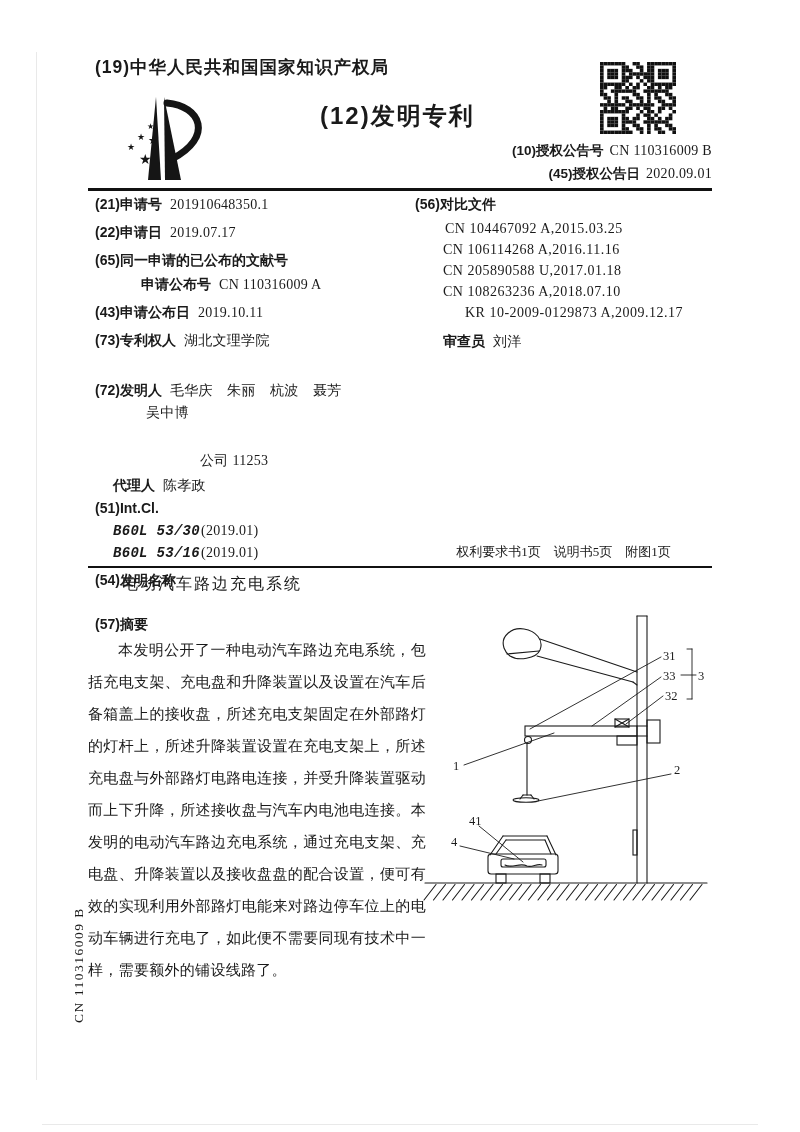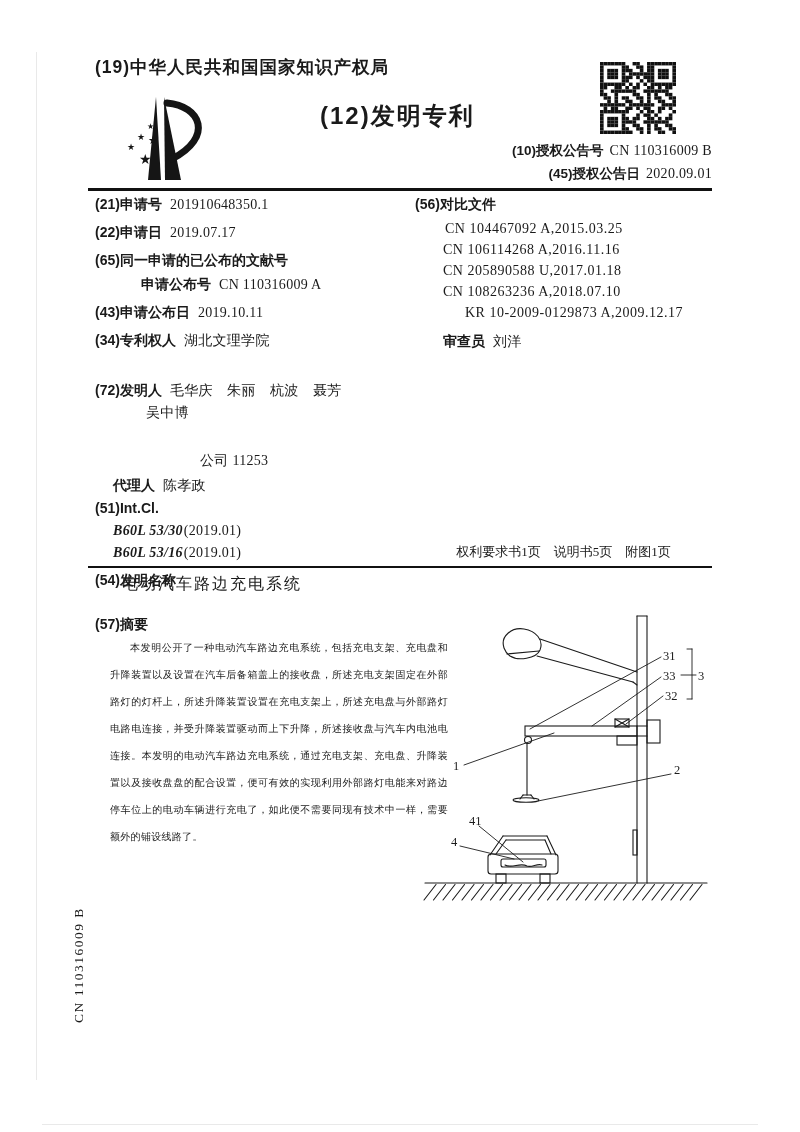--- a/index.html
+++ b/index.html
@@ -9,26 +9,26 @@
   .lbl{font-family:"Liberation Sans","DejaVu Sans",sans-serif;font-weight:700;}
   .val{font-family:"Liberation Serif","DejaVu Serif",serif;letter-spacing:.3px;}
   .row{font-size:14px;}
   .row .lbl{margin-right:8px;}
   .office{font-family:"Liberation Sans","DejaVu Sans",sans-serif;font-weight:700;font-size:17.5px;letter-spacing:1px;}
   .doctype{font-family:"Liberation Sans","DejaVu Sans",sans-serif;font-weight:700;font-size:24px;letter-spacing:2px;}
   .publine{font-size:14px;}
   .publine .lbl{font-size:13.5px;margin-right:6px;}
   .divider{position:absolute;background:#111;}
   .cite{font-size:14px;letter-spacing:.5px;}
-  .abstract-par{position:absolute;width:338px;font-size:10px;line-height:27px;
-        text-align:justify;text-indent:2em;letter-spacing:.3px;white-space:normal;margin-left:22px;}
+  .abstract-par{position:absolute;width:338px;font-size:15px;line-height:32px;
+        text-align:justify;text-indent:2em;letter-spacing:.3px;white-space:normal;}
   .pages{font-size:13px;}
   .sidenum{font-size:13.5px;letter-spacing:1.5px;text-align:center;
         transform:rotate(-90deg);transform-origin:center;}
-  .intcl-code{font-style:italic;font-weight:700;margin-right:1px;}
+  .intcl-code{font-style:italic;font-weight:700;margin-right:1px;font-family:Liberation Mono, monospace;}
   .fig text{font-family:"Liberation Serif","DejaVu Serif",serif;font-size:12.5px;fill:#1b1b1b;font-style:normal;stroke:none;}
   .scan-edge{position:absolute;background:#e9e9e9;}
 </style>
 </head>
 <body>
 
 <div class="page">
 
   <div class="scan-edge" style="left:36px;top:52px;width:1px;height:1028px;"></div>
   <div class="scan-edge" style="left:42px;top:1124px;width:716px;height:1px;"></div>
@@ -334,21 +334,21 @@
   <div class="abs row" style="left:95px;top:252px;">
     <span class="lbl">(65)同一申请的已公布的文献号</span>
   </div>
   <div class="abs row" style="left:113px;top:276px;margin-left:28px;">
     <span class="lbl">申请公布号</span><span class="val">CN 110316009 A</span>
   </div>
   <div class="abs row" style="left:95px;top:304px;">
     <span class="lbl">(43)申请公布日</span><span class="val">2019.10.11</span>
   </div>
   <div class="abs row" style="left:95px;top:332px;">
-    <span class="lbl">(34)专利权人</span><span class="val">湖北文理学院</span>
+    <span class="lbl">(73)专利权人</span><span class="val">湖北文理学院</span>
   </div>
   <div class="abs row" style="left:95px;top:382px;">
     <span class="lbl">(72)发明人</span><span class="val">毛华庆　朱丽　杭波　聂芳</span>
   </div>
   <div class="abs row" style="left:146px;top:404px;">
     <span class="val">吴中博</span>
   </div>
   <div class="abs row" style="left:200px;top:452px;">
     <span class="val">公司 11253</span>
   </div>

